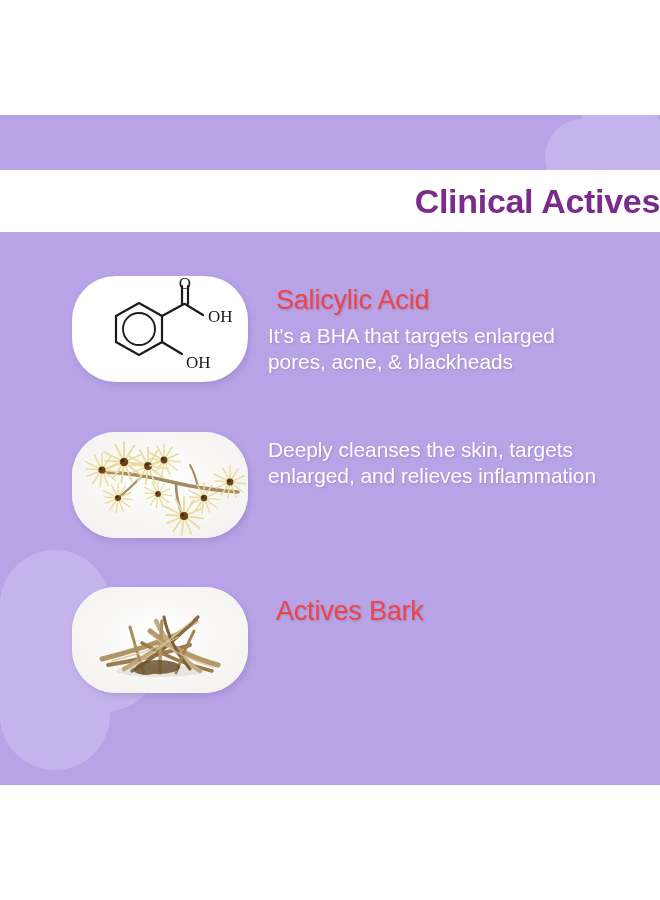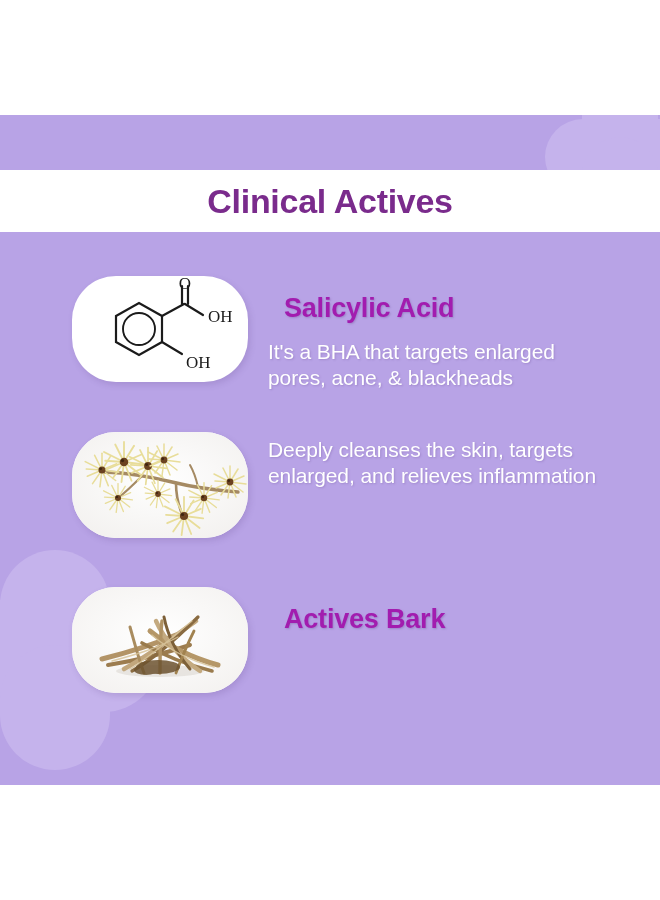--- a/index.html
+++ b/index.html
@@ -59,21 +59,21 @@
   
   .title-band {
     position: absolute;
     left: 0;
     top: 170px;
     width: 660px;
     height: 62px;
     background: #ffffff;
     display: flex;
     align-items: center;
-    justify-content: center;
+    justify-content: flex-end;
   }
   .title-band h1 {
     margin: 0;
     font-size: 34px;
     font-weight: bold;
     letter-spacing: -0.3px;
     color: #7a2b8c;
     font-family: "Liberation Sans", sans-serif;
   }
 
@@ -109,24 +109,24 @@
   }
   .thumb svg { display: block; width: 100%; height: 100%; }
 
   .text {
     flex: 1 1 auto;
     margin-left: 20px;
     padding-top: 2px;
     padding-right: 52px;
   }
   .ing-name {
-    margin: 16px;
+    margin: 8px;
     font-size: 27px;
-    font-weight: bold;
-    color: #a21caf;
+    font-weight: normal;
+    color: #ef4444;
     line-height: 1.08;
     letter-spacing: -0.2px;
     text-shadow: 1px 1px 2px rgba(110, 80, 150, 0.35);
   }
   .ing-desc {
     margin: 3px 0 0 0;
     font-size: 21px;
     color: #ffffff;
     line-height: 1.24;
     letter-spacing: -0.1px;

